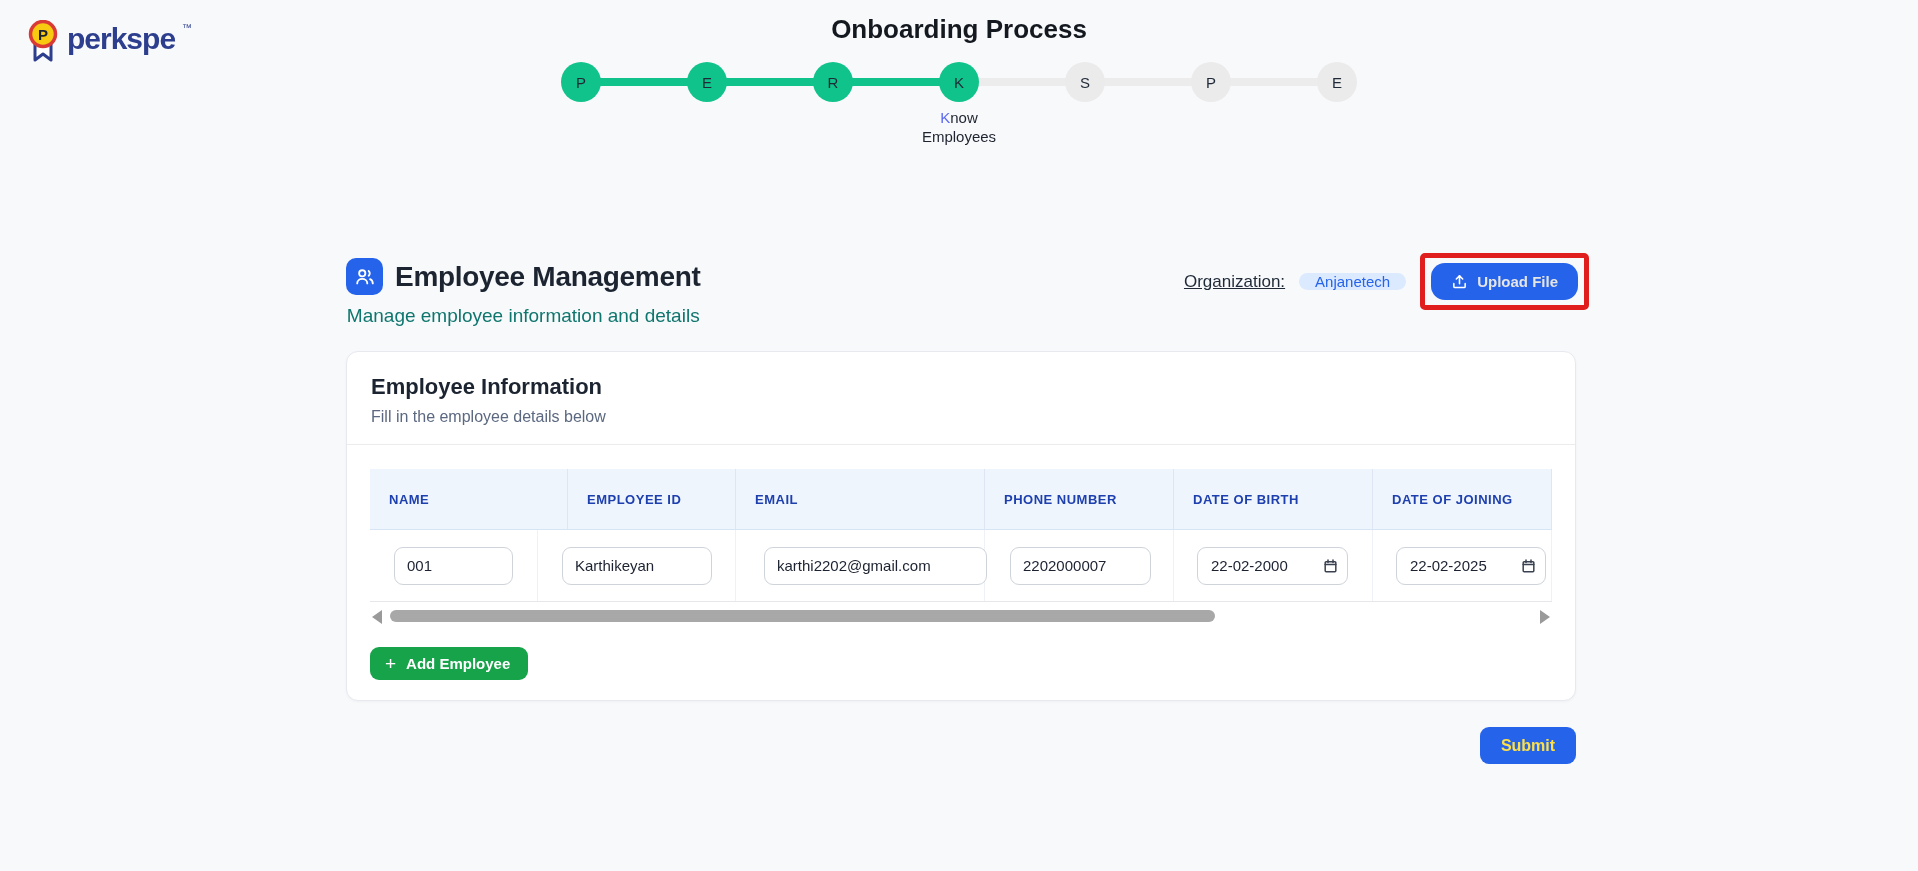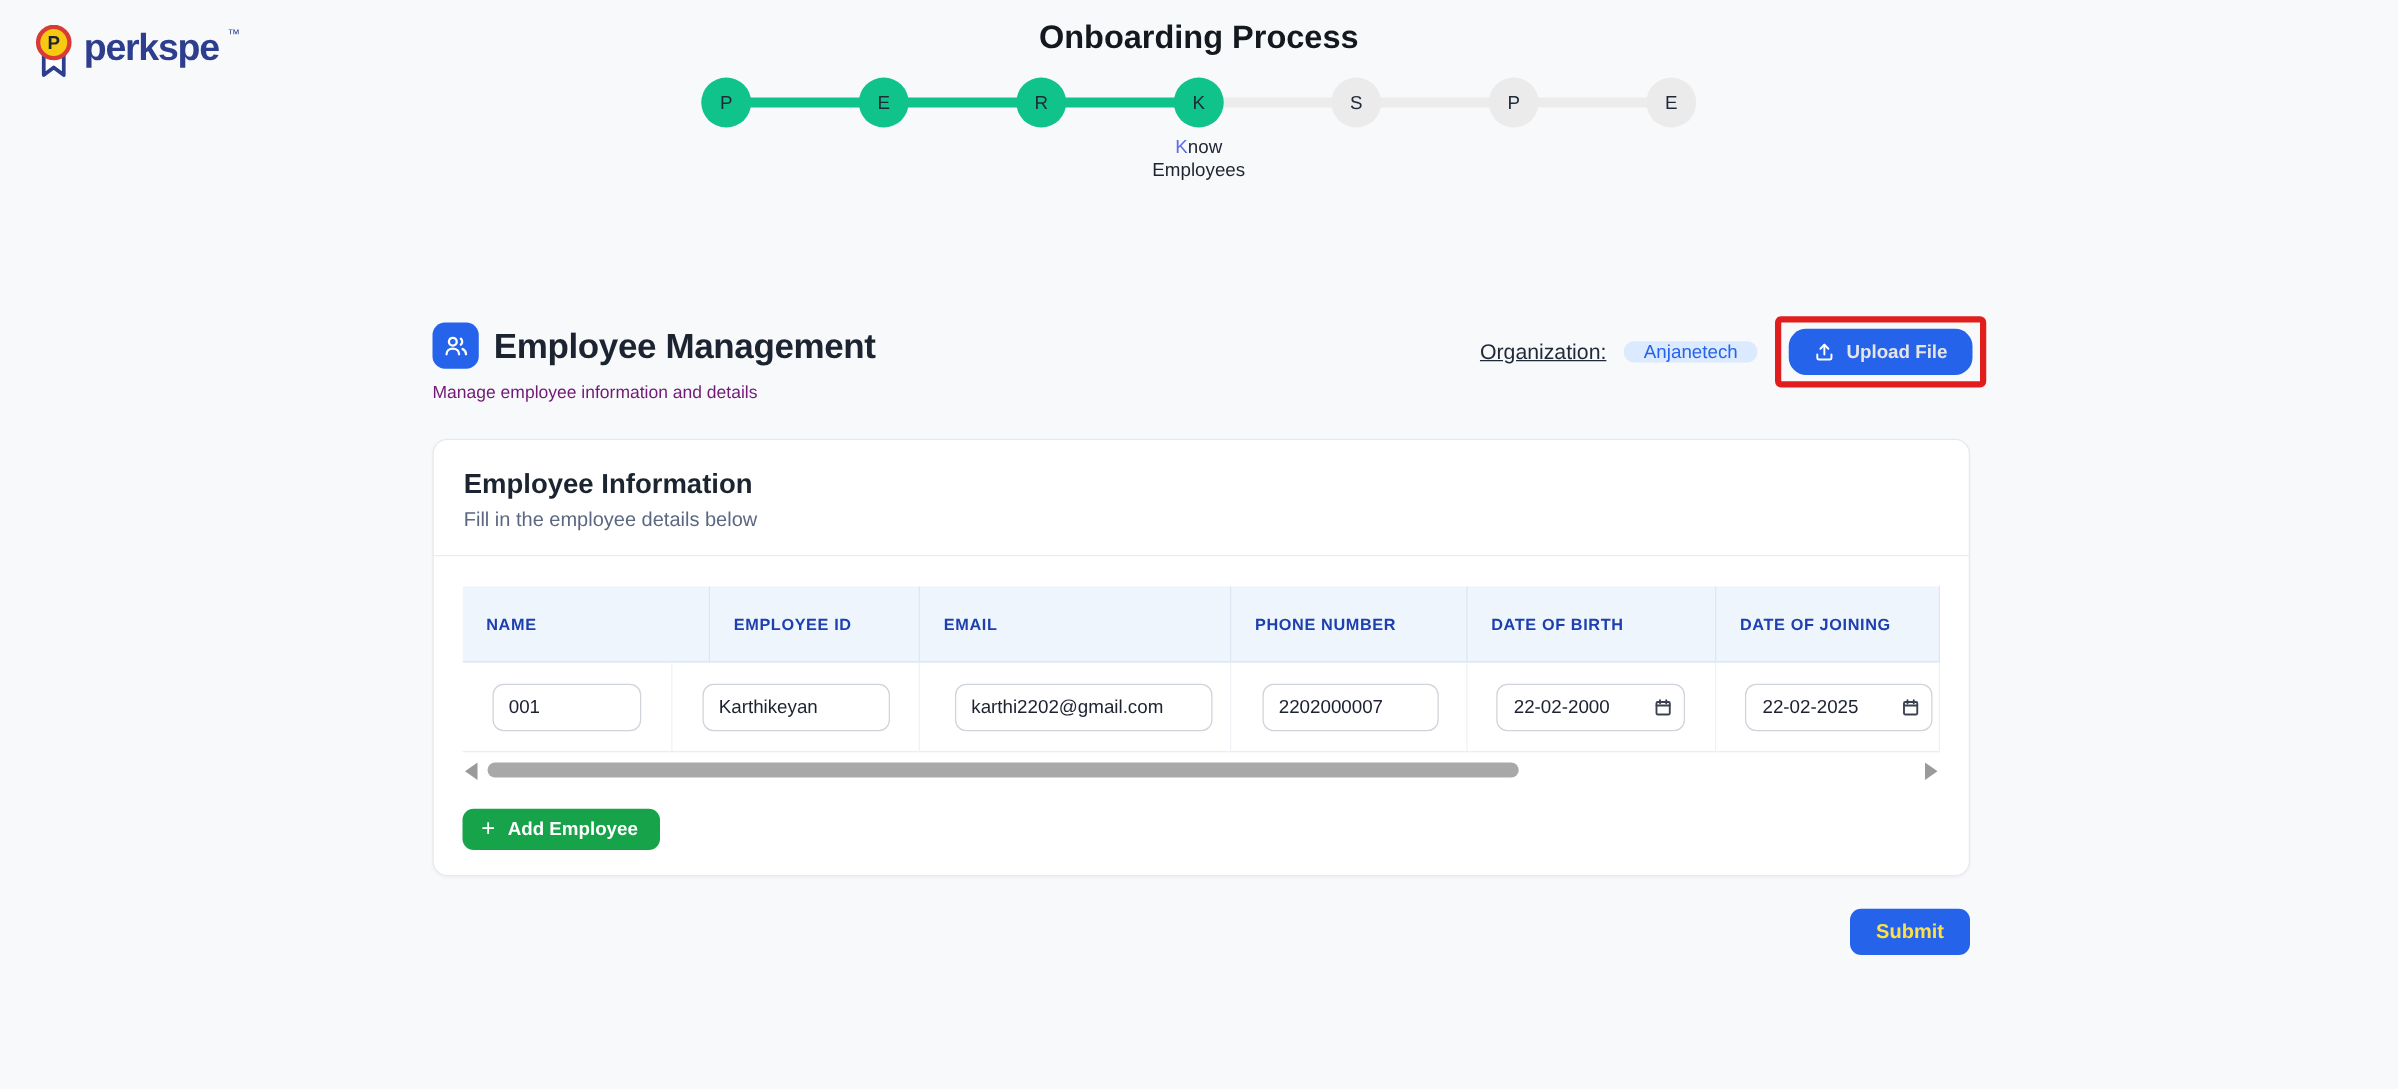--- a/index.html
+++ b/index.html
@@ -23,26 +23,26 @@
   .step.done, .step.active { background:#10c38a; }
   .step.todo { background:#ebebeb; }
   .connector { width:90px; height:8px; flex:none; margin:0 -2px; z-index:1; }
   .connector.done { background:#10c38a; }
   .connector.todo { background:#ececec; }
   .step-label { position:absolute; top:46px; left:50%; transform:translateX(-50%);
                 width:140px; text-align:center; font-size:15px; color:#1f2430; line-height:19px; }
   .step-label .first-letter { color:#5b6af0; }
 
   
-  .section-header { position:absolute; left:346px; top:258px; }
+  .section-header { position:absolute; left:346px; top:258px;text-align:center; }
   .section-title-row { display:flex; align-items:center; gap:12px; }
   .section-icon { width:37px; height:37px; border-radius:10px; background:#2563eb;
                   display:flex; align-items:center; justify-content:center; flex:none; }
   .section-title { font-size:28px; font-weight:bold; color:#1b2430; letter-spacing:-0.3px; }
-  .section-subtitle { margin-top:10px; font-size:14px; color:#701a75; }
+  .section-subtitle { margin-top:10px; font-size:19px; color:#0f766e; }
 
   .header-right { position:absolute; top:253px; right:329px; display:flex; align-items:center; gap:14px; }
   .org-label { font-size:17px; color:#1f2937;text-decoration:underline; }
   .org-badge { background:#dbeafe; color:#2563eb; font-size:15px; padding:0 16px;
                border-radius:999px; }
   .annotation-box { border:5px solid #e01e1e; border-radius:5px; padding:5px 6px; background:transparent; }
   .upload-btn { display:flex; align-items:center; gap:9px; background:#2563eb; color:#e5e5e5;
                 border:none; font-family:inherit; font-size:15px; font-weight:bold;
                 padding:10px 20px; border-radius:14px; cursor:pointer; }
 
@@ -62,21 +62,21 @@
         padding-left:19px; height:100%; display:flex; align-items:center;
         border-right:1px solid #dde6f2; }
   .trow { display:flex; height:72px; border-bottom:1px solid #e5e7eb; }
   .td { height:100%; display:flex; align-items:center; border-right:1px solid #eef1f6; }
   .c1 { width:168px; } .c2 { width:198px; } .c3 { width:249px; }
   .c4 { width:189px; } .c5 { width:199px; } .c6 { width:179px; flex:none; }
   .cell-input { height:38px; border:1px solid #cfd4da; border-radius:9px; background:#fff;
                 font-family:inherit; font-size:15px; color:#1c2230; padding:0 12px; outline:none; }
   .in1 { width:119px; margin-left:24px; }
   .in2 { width:150px; margin-left:24px; }
-  .in3 { width:206px; margin-left:28px; }
+  .in3 { width:223px; margin-left:28px; }
   .in4 { width:141px; margin-left:25px; }
   .date-wrap { position:relative; height:38px; border:1px solid #cfd4da; border-radius:9px;
                background:#fff; display:flex; align-items:center; }
   .dw5 { width:151px; margin-left:23px; } .dw6 { width:150px; margin-left:23px; }
   .date-wrap input { border:none; outline:none; background:transparent; font-family:inherit;
                      font-size:15px; color:#1c2230; width:100%; padding:0 30px 0 13px; }
   .cal-icon { position:absolute; right:9px; top:50%; transform:translateY(-50%); cursor:pointer;
               display:flex; }
 
   

